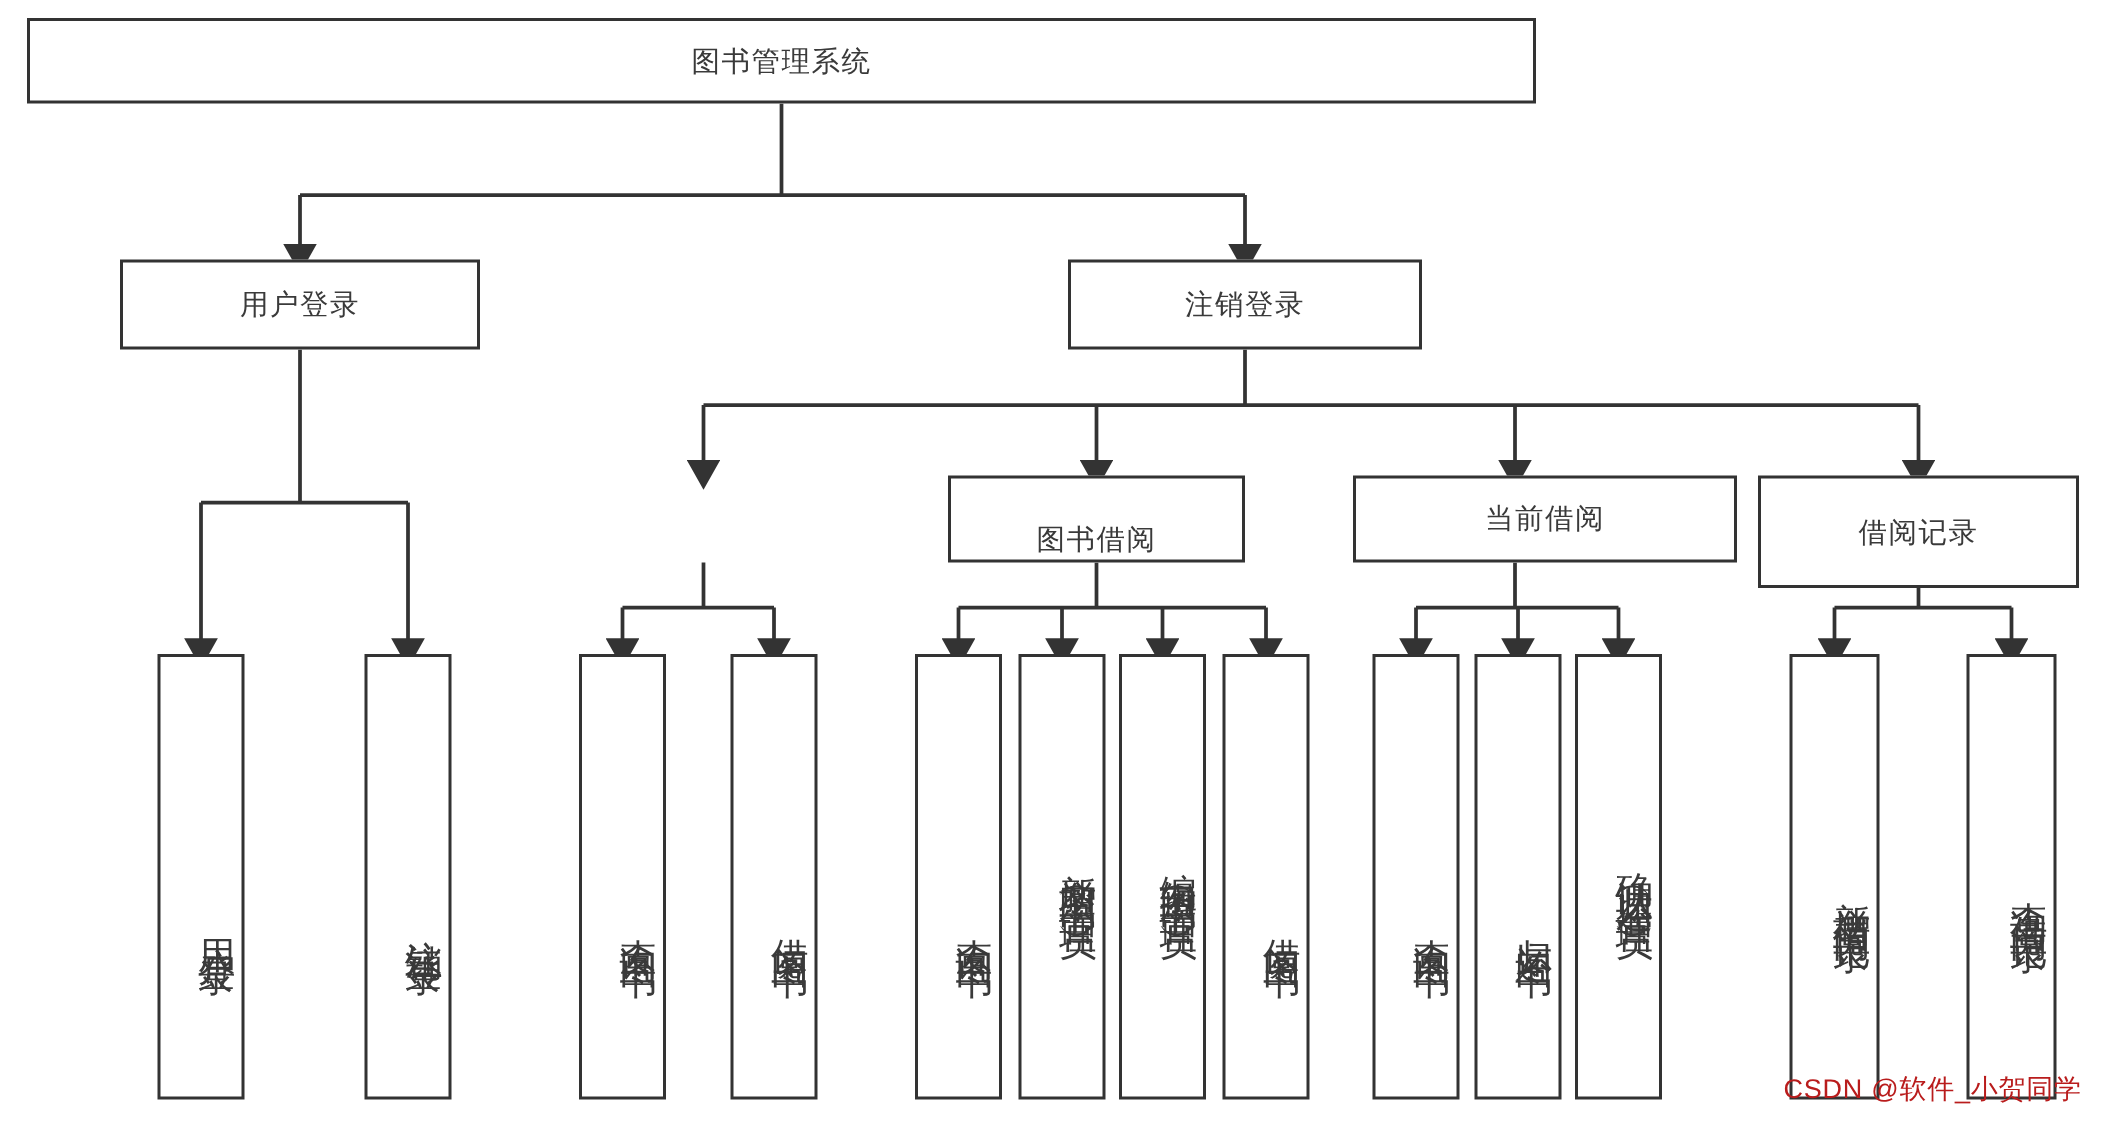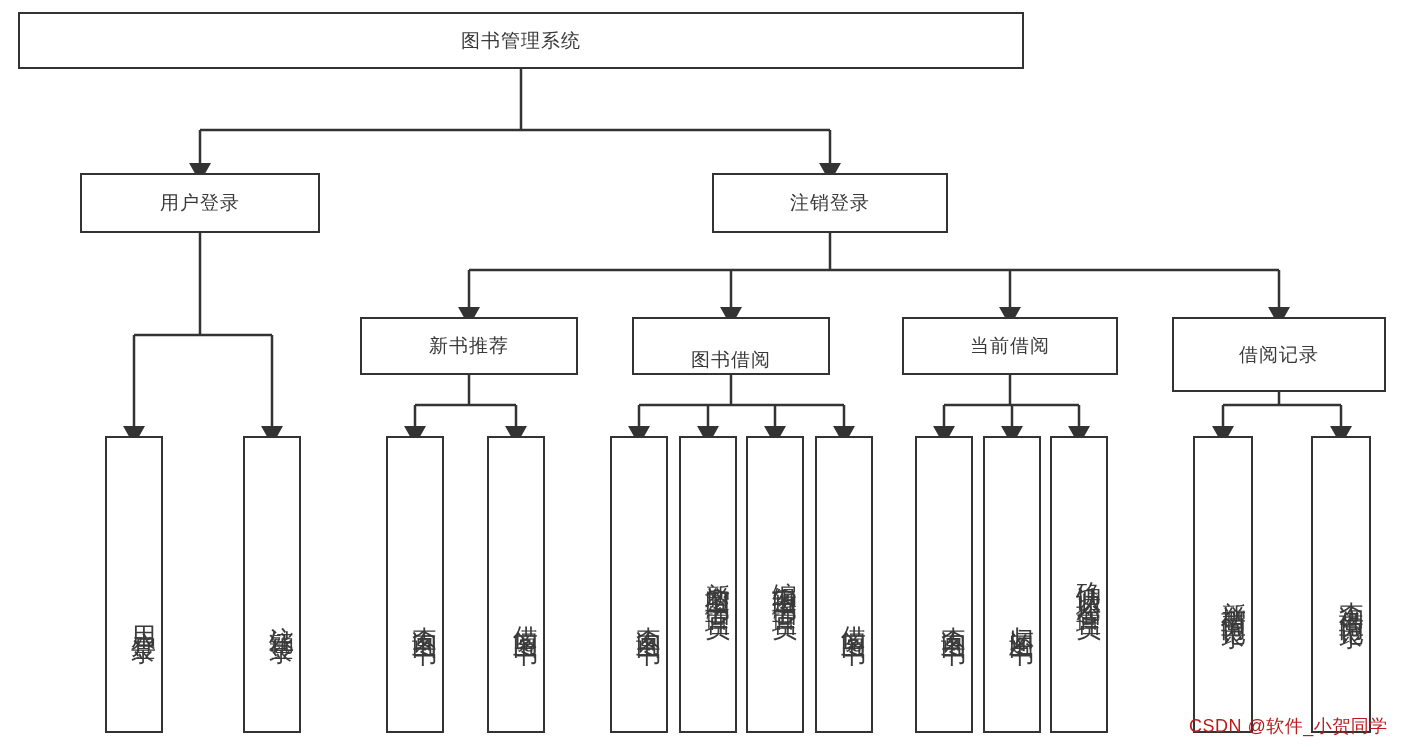--- a/index.html
+++ b/index.html
@@ -121,29 +121,26 @@
   </div>
 
   <div class="node horiz" style="left:80px; top:173px; width:240px; height:60px;">
     <span>用户登录</span>
   </div>
 
   <div class="node horiz" style="left:712px; top:173px; width:236px; height:60px;">
     <span>注销登录</span>
   </div>
 
-  <div class="node horiz" style="left:360px; top:317px; width:218px; height:58px;">
-    <span>新书推荐</span>
-  </div>
 
   <div class="node horiz" style="left:632px; top:317px; width:198px; height:58px;align-items:flex-end;">
     <span>图书借阅</span>
   </div>
 
-  <div class="node horiz" style="left:902px; top:317px; width:216px; height:58px;text-align:center;">
+  <div class="node horiz" style="left:902px; top:317px; width:256px; height:58px;text-align:center;">
     <span>当前借阅</span>
   </div>
 
   <div class="node horiz" style="left:1172px; top:317px; width:214px; height:75px;">
     <span>借阅记录</span>
   </div>
 
   <div class="node vert" style="left:105px; top:436px; width:58px; height:297px; padding-top:68px;">
     <span>用户登录</span>
   </div>

